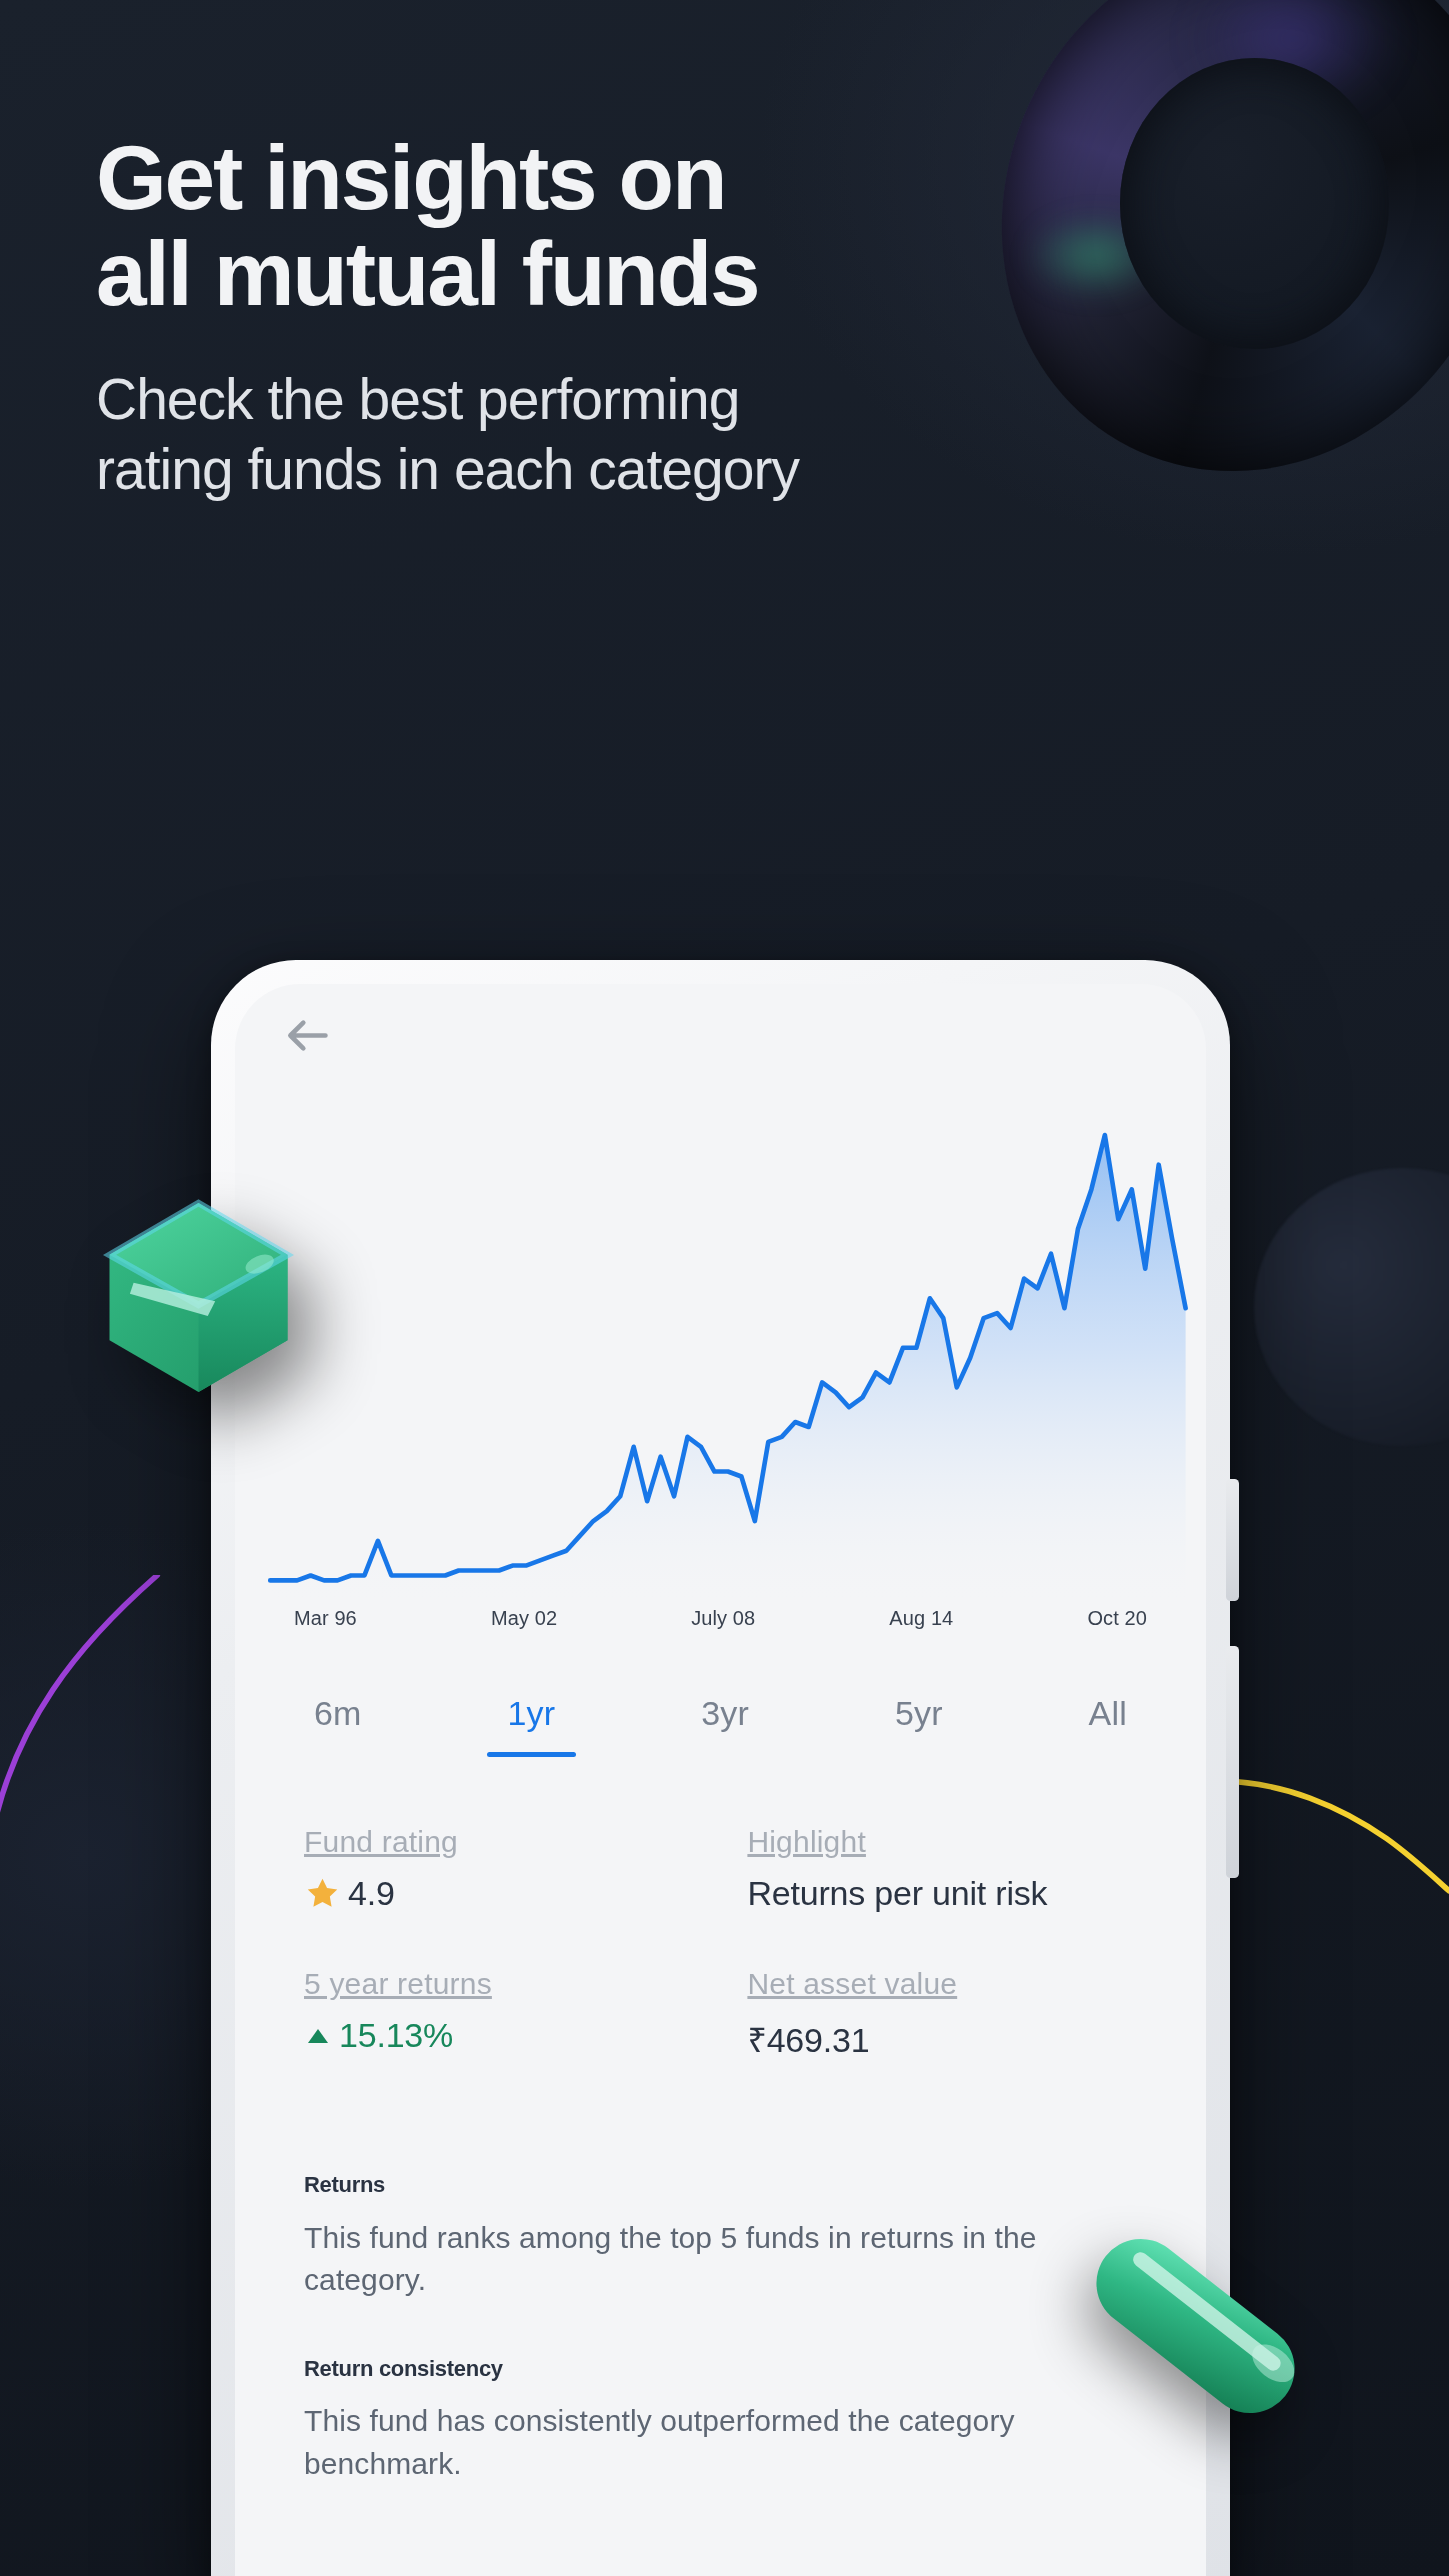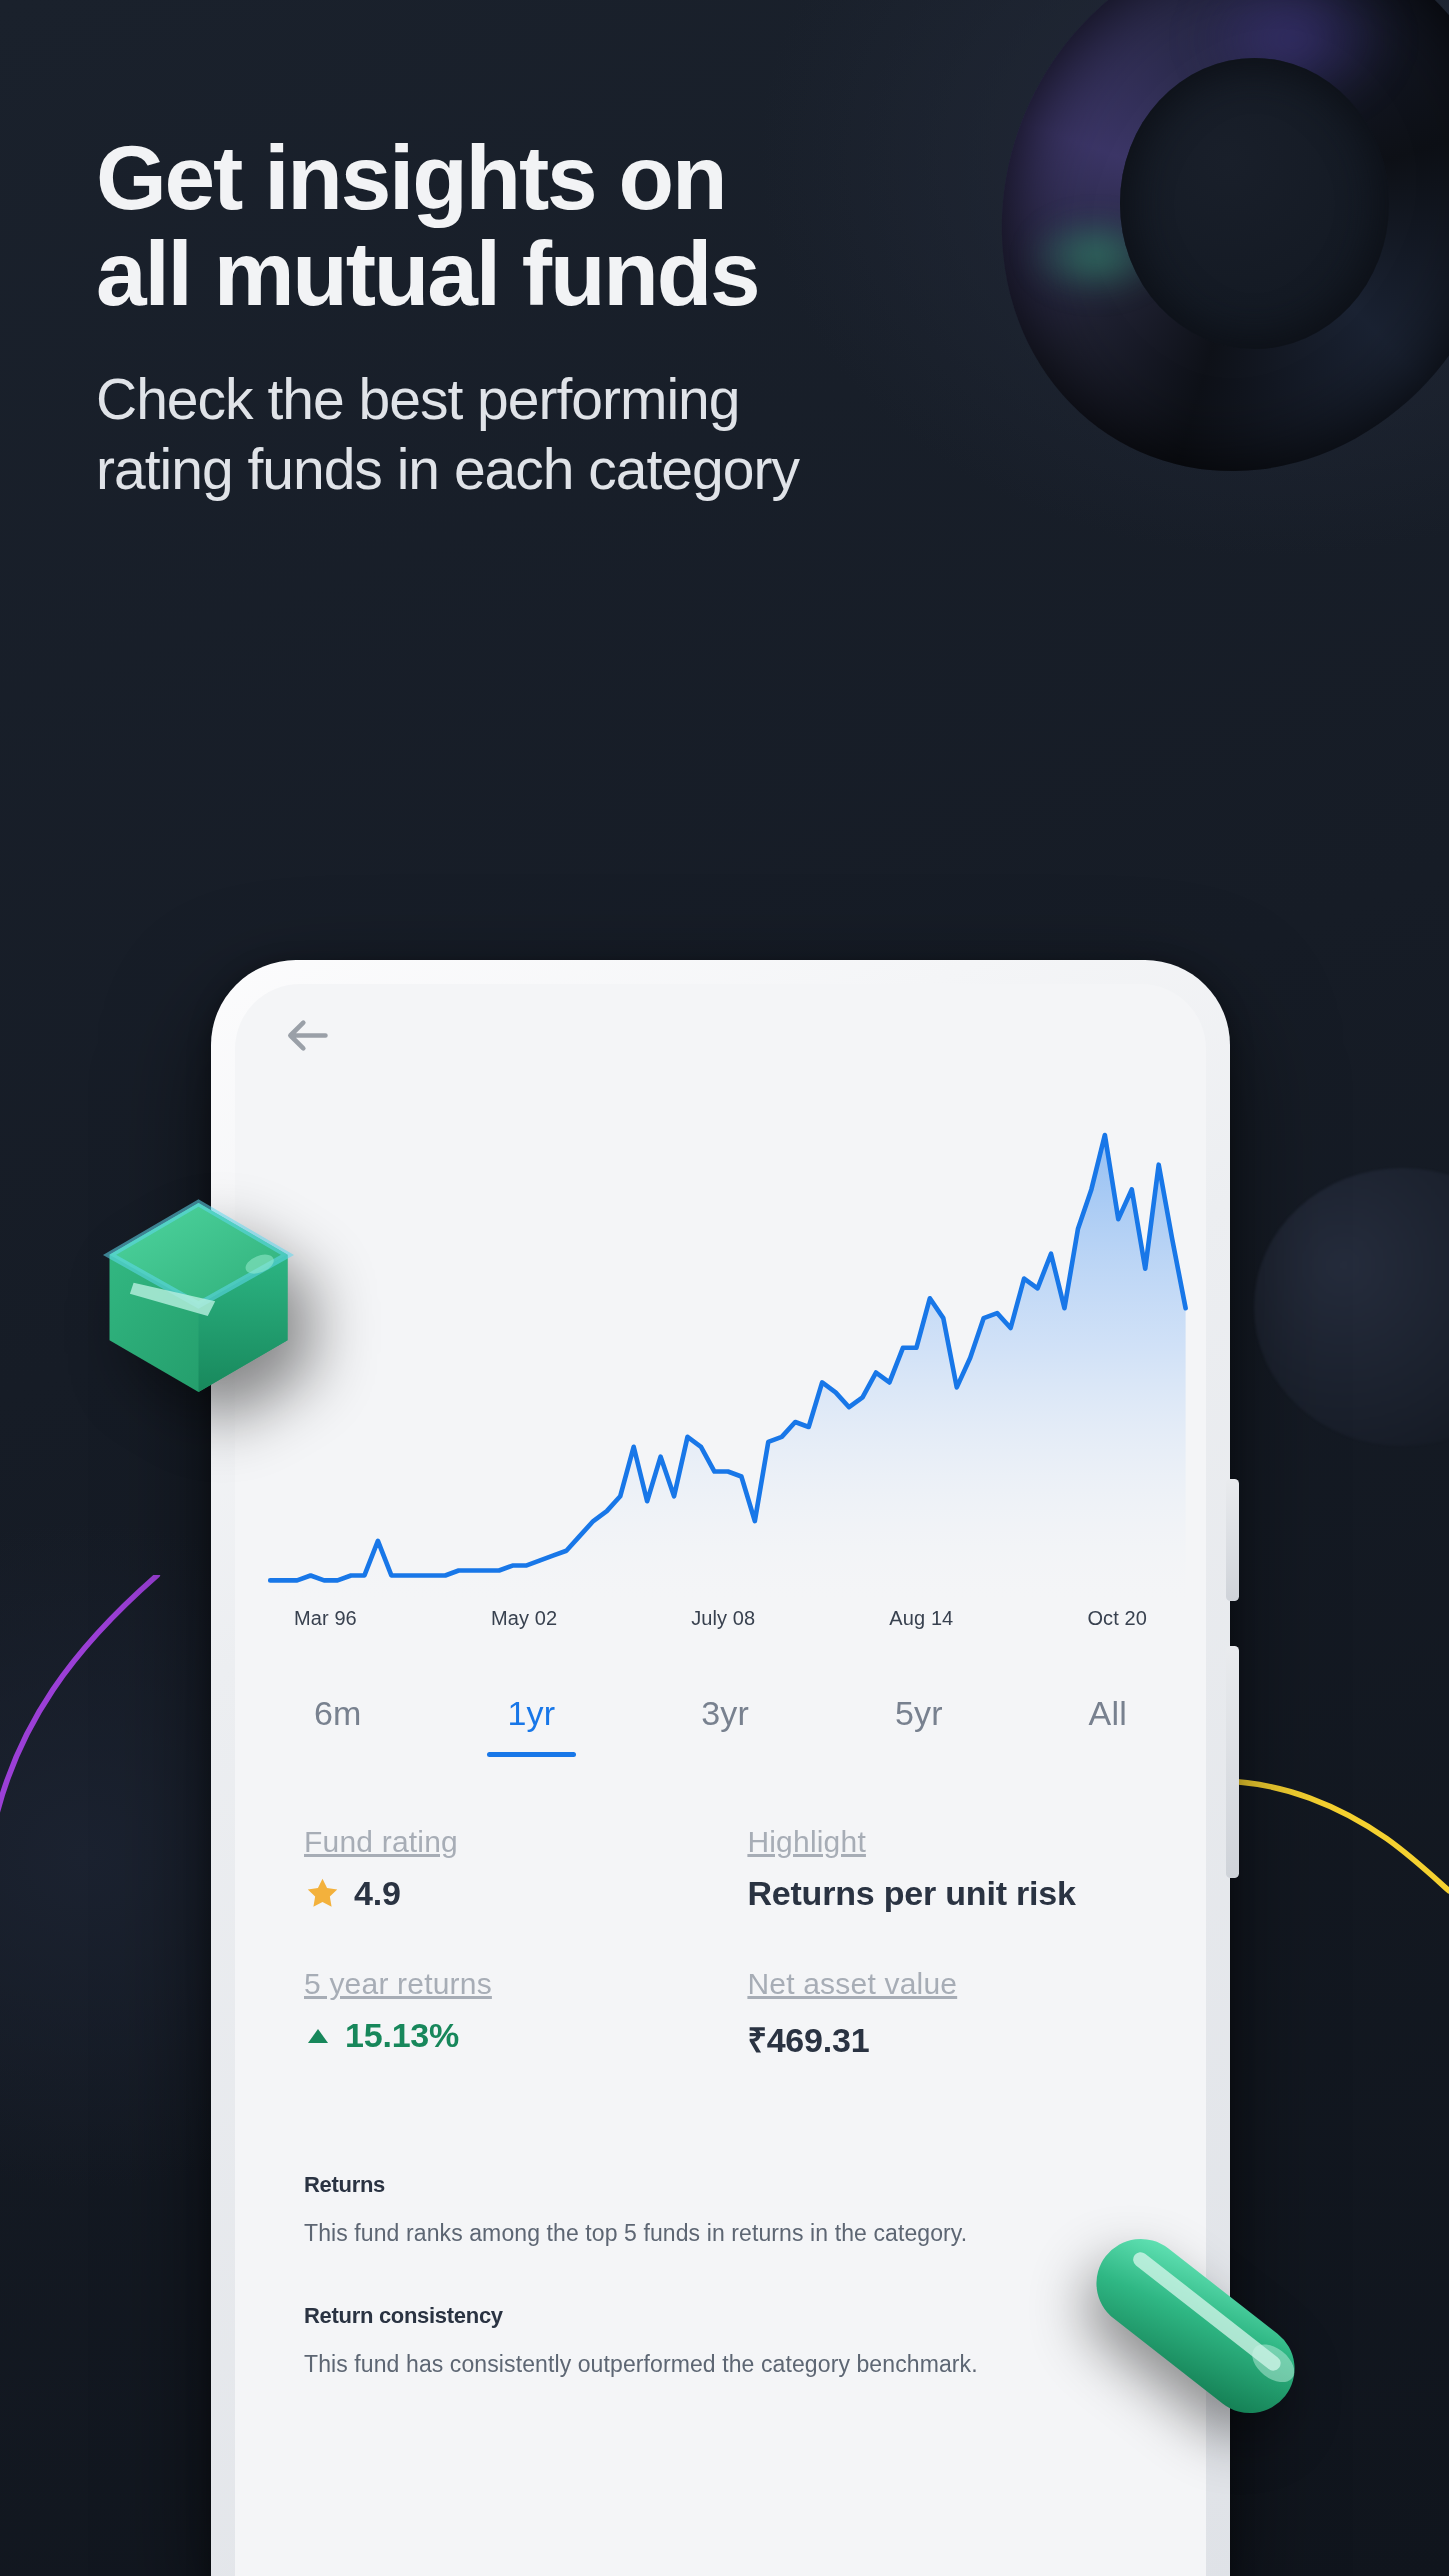--- a/index.html
+++ b/index.html
@@ -246,44 +246,44 @@
   .stat-label {
     font-size: 30px;
     color: #a7adb6;
     letter-spacing: 0.2px;
     margin-bottom: 15px;
     text-decoration: underline;
   }
   .stat-value {
     display: flex;
     align-items: center;
-    gap: 13px;
+    gap: 7px;
     font-size: 34px;
-    font-weight: 700;
+    font-weight: 400;
     color: #2a3342;
     letter-spacing: -0.2px;
   }
   .stat-value.green { color: #17875b; }
 
   
   .sections {
     position: absolute;
     left: 69px; right: 54px;
     top: 1188px;
   }
   .section { margin-bottom: 54px; }
   .section-title {
     font-size: 22px;
     font-weight: 700;
     color: #2a3342;
     letter-spacing: -0.3px;
     margin-bottom: 18.5px;
   }
   .section-body {
-    font-size: 23px;
+    font-size: 30px;
     line-height: 1.42;
     color: #5d6673;
     letter-spacing: 0.1px;
   }
 
   
   .cube {
     position: absolute;
     left: 78px;
     top: 1177px;

